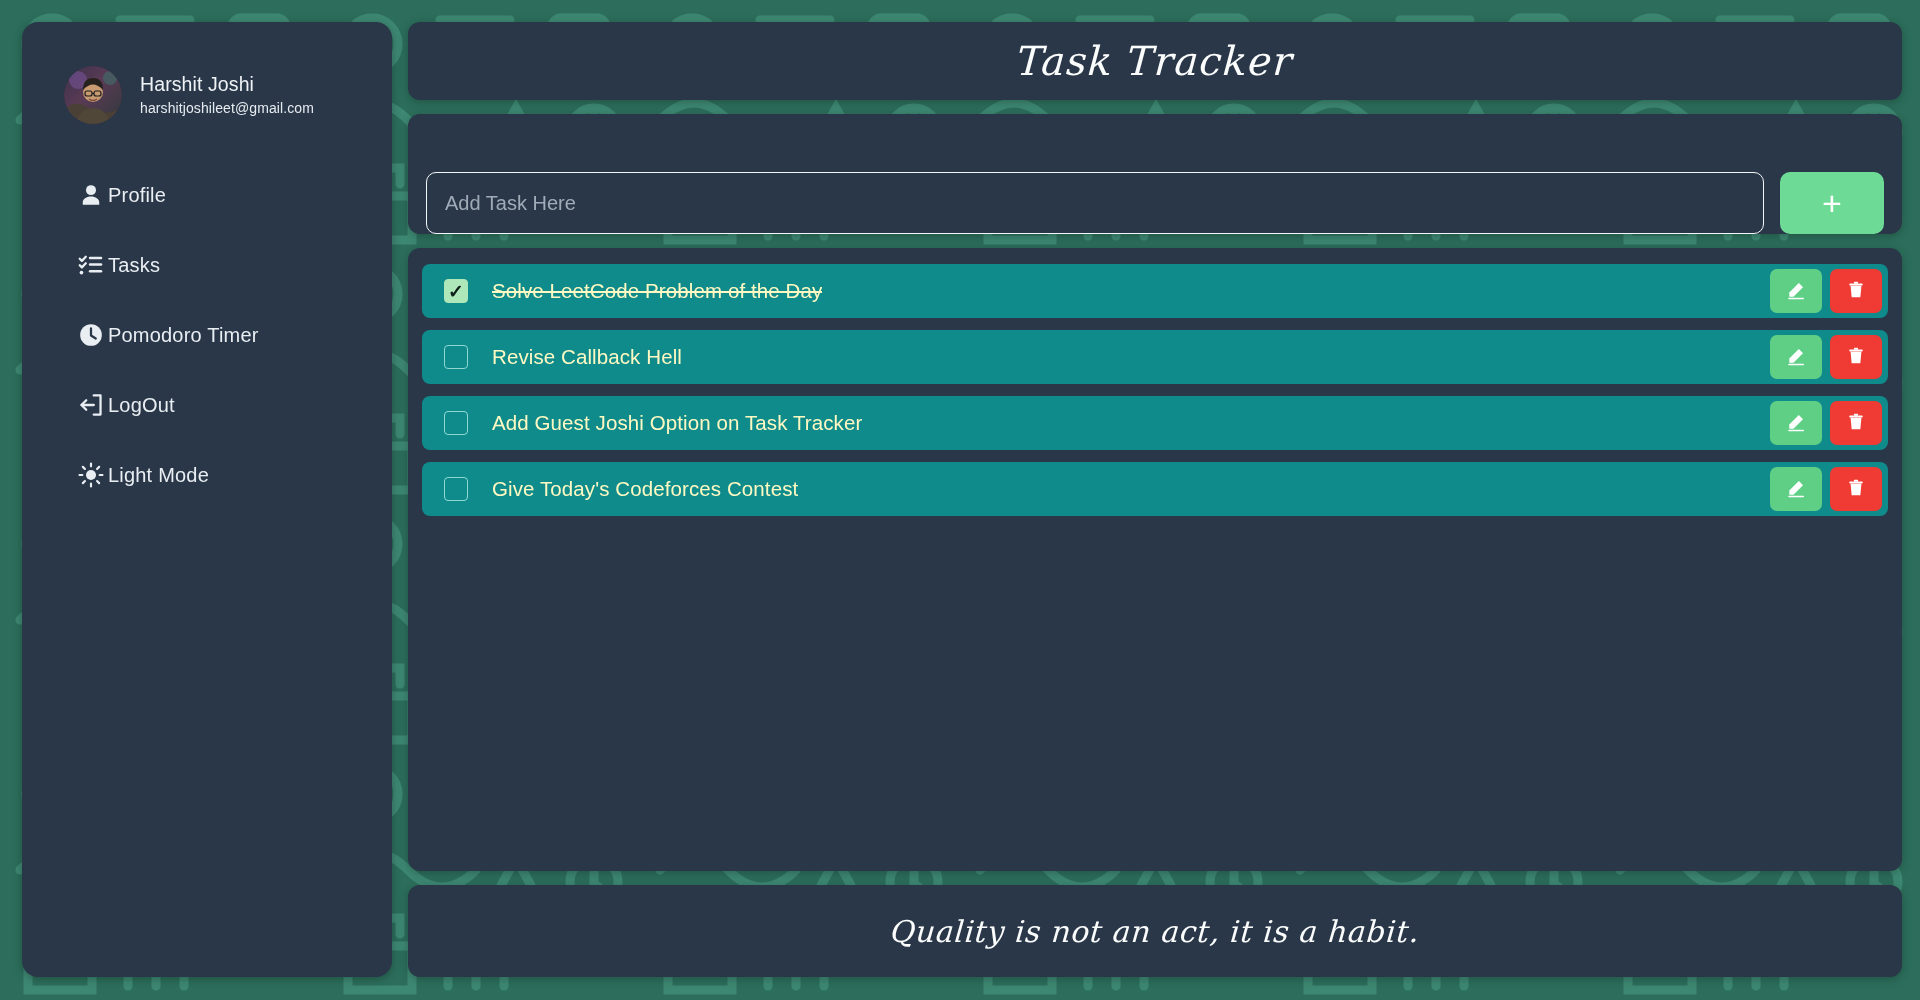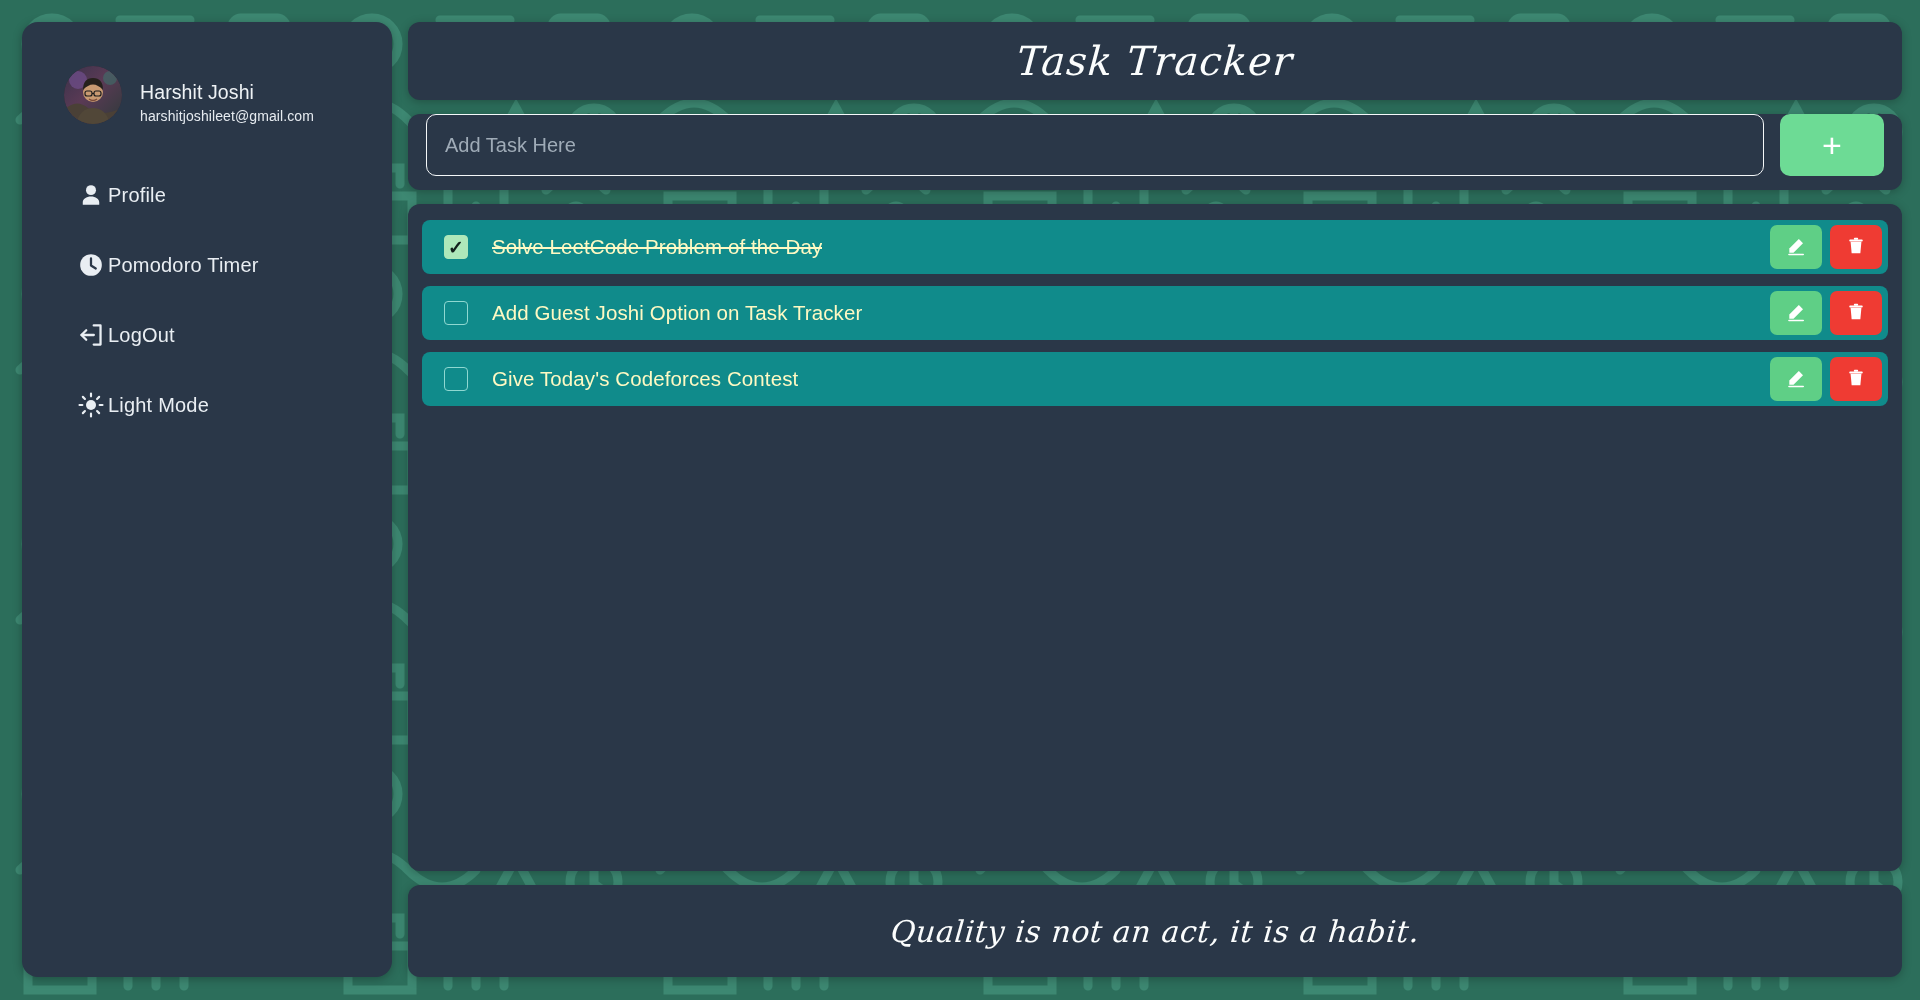--- a/index.html
+++ b/index.html
@@ -43,21 +43,21 @@
     background: #2a3748;
     border-radius: 16px;
     height: 955px;
     padding: 34px 0 0 0;
     box-shadow: 0 2px 10px rgba(0,0,0,.28);
     overflow: hidden;
   }
 
   .profile-block {
     display: flex;
-    align-items: flex-end;
+    align-items: center;
     gap: 18px;
     padding: 10px 0 10px 42px;
   }
 
   .avatar {
     width: 58px;
     height: 58px;
     flex: 0 0 58px;
     border-radius: 50%;
     overflow: hidden;
@@ -141,23 +141,23 @@
     font-size: 40px;
     font-family: "DejaVu Serif", serif;
     font-style: italic;
     font-weight: 400;
     letter-spacing: 1px;
     transform: skewX(-4deg);
   }
 
   
   #add-bar {
-    height: 76px;
-    display: flex;
-    align-items: flex-start;
+    height: 120px;
+    display: flex;
+    align-items: flex-end;
     padding: 0 18px;
     gap: 16px;
   }
   #task-input {
     flex: 1 1 auto;
     height: 62px;
     background: transparent;
     border: 1.5px solid #f4f7f9;
     border-radius: 10px;
     color: #eef2f6;
@@ -357,20 +357,33 @@
       <div class="nav-item">
         <span class="nav-icon">
           <svg width="26" height="26" viewBox="0 0 24 24" fill="#e9eef3" aria-hidden="true">
             <circle cx="12" cy="7.5" r="4.6"></circle>
             <path d="M12 13.4c-4.3 0-7.6 2.4-7.6 5.3V21h15.2v-2.3c0-2.9-3.3-5.3-7.6-5.3z"></path>
           </svg>
         </span>
         <span class="nav-label">Profile</span>
       </div>
 
+      <div class="nav-item">
+        <span class="nav-icon">
+          <svg width="26" height="26" viewBox="0 0 24 24" aria-hidden="true">
+            <path d="M1.6 6.2l2 2 3.6-3.8" fill="none" stroke="#e9eef3" stroke-width="2.1" stroke-linecap="round" stroke-linejoin="round"></path>
+            <path d="M1.6 12.2l2 2 3.6-3.8" fill="none" stroke="#e9eef3" stroke-width="2.1" stroke-linecap="round" stroke-linejoin="round"></path>
+            <circle cx="3.2" cy="19" r="1.7" fill="#e9eef3"></circle>
+            <rect x="10" y="4.3" width="12.4" height="2.3" rx="1.1" fill="#e9eef3"></rect>
+            <rect x="10" y="10.4" width="12.4" height="2.3" rx="1.1" fill="#e9eef3"></rect>
+            <rect x="10" y="16.6" width="12.4" height="2.3" rx="1.1" fill="#e9eef3"></rect>
+          </svg>
+        </span>
+        <span class="nav-label">Tasks</span>
+      </div>
 
 
       <div class="nav-item">
         <span class="nav-icon">
           <svg width="26" height="26" viewBox="0 0 24 24" aria-hidden="true">
             <circle cx="12" cy="12" r="10" fill="#e9eef3"></circle>
             <path d="M12 6v6.4l4.4 2.8" fill="none" stroke="#2a3748" stroke-width="2.1" stroke-linecap="round" stroke-linejoin="round"></path>
           </svg>
         </span>
         <span class="nav-label">Pomodoro Timer</span>
@@ -437,20 +450,45 @@
               <svg width="18" height="20" viewBox="0 0 24 24" aria-hidden="true">
                 <path d="M4.8 6.4h14.4l-1.4 15.3H6.2z" fill="#ffffff"></path>
                 <rect x="3" y="3.4" width="18" height="2.6" rx="1.2" fill="#ffffff"></rect>
                 <rect x="9.2" y="1" width="5.6" height="2.6" rx="1" fill="#ffffff"></rect>
               </svg>
             </span>
           </button>
         </span>
       </div>
 
+      <div class="task-row">
+        <button class="task-check">
+          
+        </button>
+        <span class="task-text">Revise Callback Hell</span>
+        <span class="task-actions">
+          <button class="task-btn edit-btn">
+            <span>
+              <svg width="20" height="20" viewBox="0 0 24 24" aria-hidden="true">
+                <path d="M15.4 3.6l5 5L9 20H4v-5z" fill="#ffffff"></path>
+                <path d="M3.6 22.2h17" stroke="#ffffff" stroke-width="2" stroke-linecap="round"></path>
+              </svg>
+            </span>
+          </button>
+          <button class="task-btn delete-btn">
+            <span>
+              <svg width="18" height="20" viewBox="0 0 24 24" aria-hidden="true">
+                <path d="M4.8 6.4h14.4l-1.4 15.3H6.2z" fill="#ffffff"></path>
+                <rect x="3" y="3.4" width="18" height="2.6" rx="1.2" fill="#ffffff"></rect>
+                <rect x="9.2" y="1" width="5.6" height="2.6" rx="1" fill="#ffffff"></rect>
+              </svg>
+            </span>
+          </button>
+        </span>
+      </div>
 
       <div class="task-row">
         <button class="task-check">
           
         </button>
         <span class="task-text">Add Guest Joshi Option on Task Tracker</span>
         <span class="task-actions">
           <button class="task-btn edit-btn">
             <span>
               <svg width="20" height="20" viewBox="0 0 24 24" aria-hidden="true">

